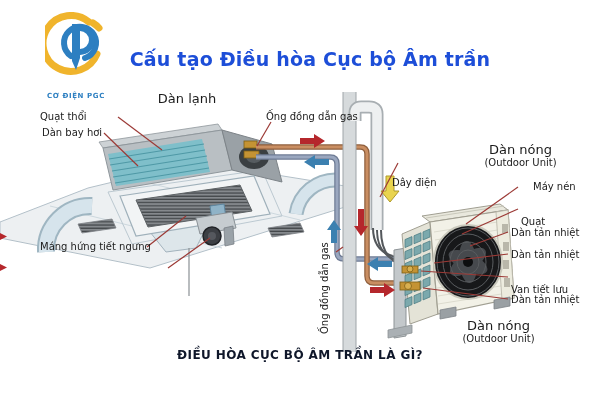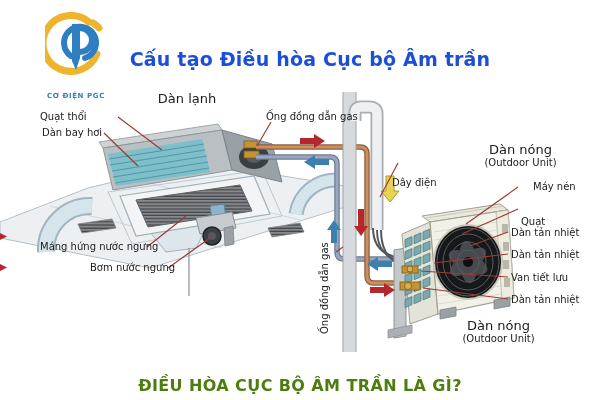--- a/index.html
+++ b/index.html
@@ -6,22 +6,22 @@
   .stage{position:relative;width:600px;height:400px;background:#ffffff;overflow:hidden;
          font-family:"DejaVu Sans","Liberation Sans",sans-serif;}
   .stage svg.diagram{position:absolute;left:0;top:0;}
   .lbl{position:absolute;font-size:10px;color:#202020;white-space:nowrap;line-height:1.15;}
   .lbl.r{text-align:left;}
   .hdr{position:absolute;text-align:center;color:#1b1b1b;line-height:1.1;}
   .hdr .l1{font-size:13px;}
   .hdr .l2{font-size:10px;}
   .title{position:absolute;left:110px;top:48px;width:400px;text-align:center;
          font-size:19px;font-weight:bold;color:#1d4ed8;letter-spacing:0.2px;}
-  .caption{position:absolute;left:60px;top:376px;width:480px;text-align:center;
-           font-size:16px;font-weight:bold;color:#4d7c0f;letter-spacing:0.4px;}
+  .caption{position:absolute;left:60px;top:348px;width:480px;text-align:center;
+           font-size:12px;font-weight:bold;color:#0f172a;letter-spacing:0.4px;}
   .logo{position:absolute;left:43px;top:12px;width:66px;text-align:center;}
   .logo .logo-text{display:block;margin-top:12px;font-size:7px;font-weight:bold;
                    color:#2d7fc1;letter-spacing:0.6px;}
   .vlbl{position:absolute;left:319px;top:250px;height:84px;writing-mode:vertical-rl;
         transform:rotate(180deg);font-size:10px;color:#202020;white-space:nowrap;}
 </style>
 </head>
 <body>
 
 <div class="stage">
@@ -239,19 +239,18 @@
   </div>
 
   <div class="lbl r" style="left:40px;top:111px;width:77px;">Quạt thổi</div>
   <div class="lbl" style="left:42px;top:127px;">Dàn bay hơi</div>
   <div class="lbl" style="left:266px;top:111px;">Ống đồng dẫn gas</div>
   <div class="lbl" style="left:392px;top:152px;margin-top:25px;">Dây điện</div>
   <div class="lbl" style="left:491px;top:181px;margin-left:42px;">Máy nén</div>
   <div class="lbl" style="left:521px;top:216px;">Quạt</div>
   <div class="lbl" style="left:511px;top:227px;">Dàn tản nhiệt</div>
   <div class="lbl" style="left:511px;top:249px;">Dàn tản nhiệt</div>
-  <div class="lbl" style="left:511px;top:272px;">Van tiết lưu</div>
+  <div class="lbl" style="left:511px;top:284px;">Van tiết lưu</div>
   <div class="lbl" style="left:511px;top:294px;">Dàn tản nhiệt</div>
-  <div class="lbl" style="left:40px;top:241px;">Máng hứng nước ngưng</div>
-  <div class="lbl" style="left:90px;top:262px;">Bơm nước ngưng</div>
+  <div class="lbl" style="left:40px;top:241px;">Máng hứng tiết ngưng</div>
   <div class="vlbl">Ống đồng dẫn gas</div>
 
 </div>
 
 </body></html>

